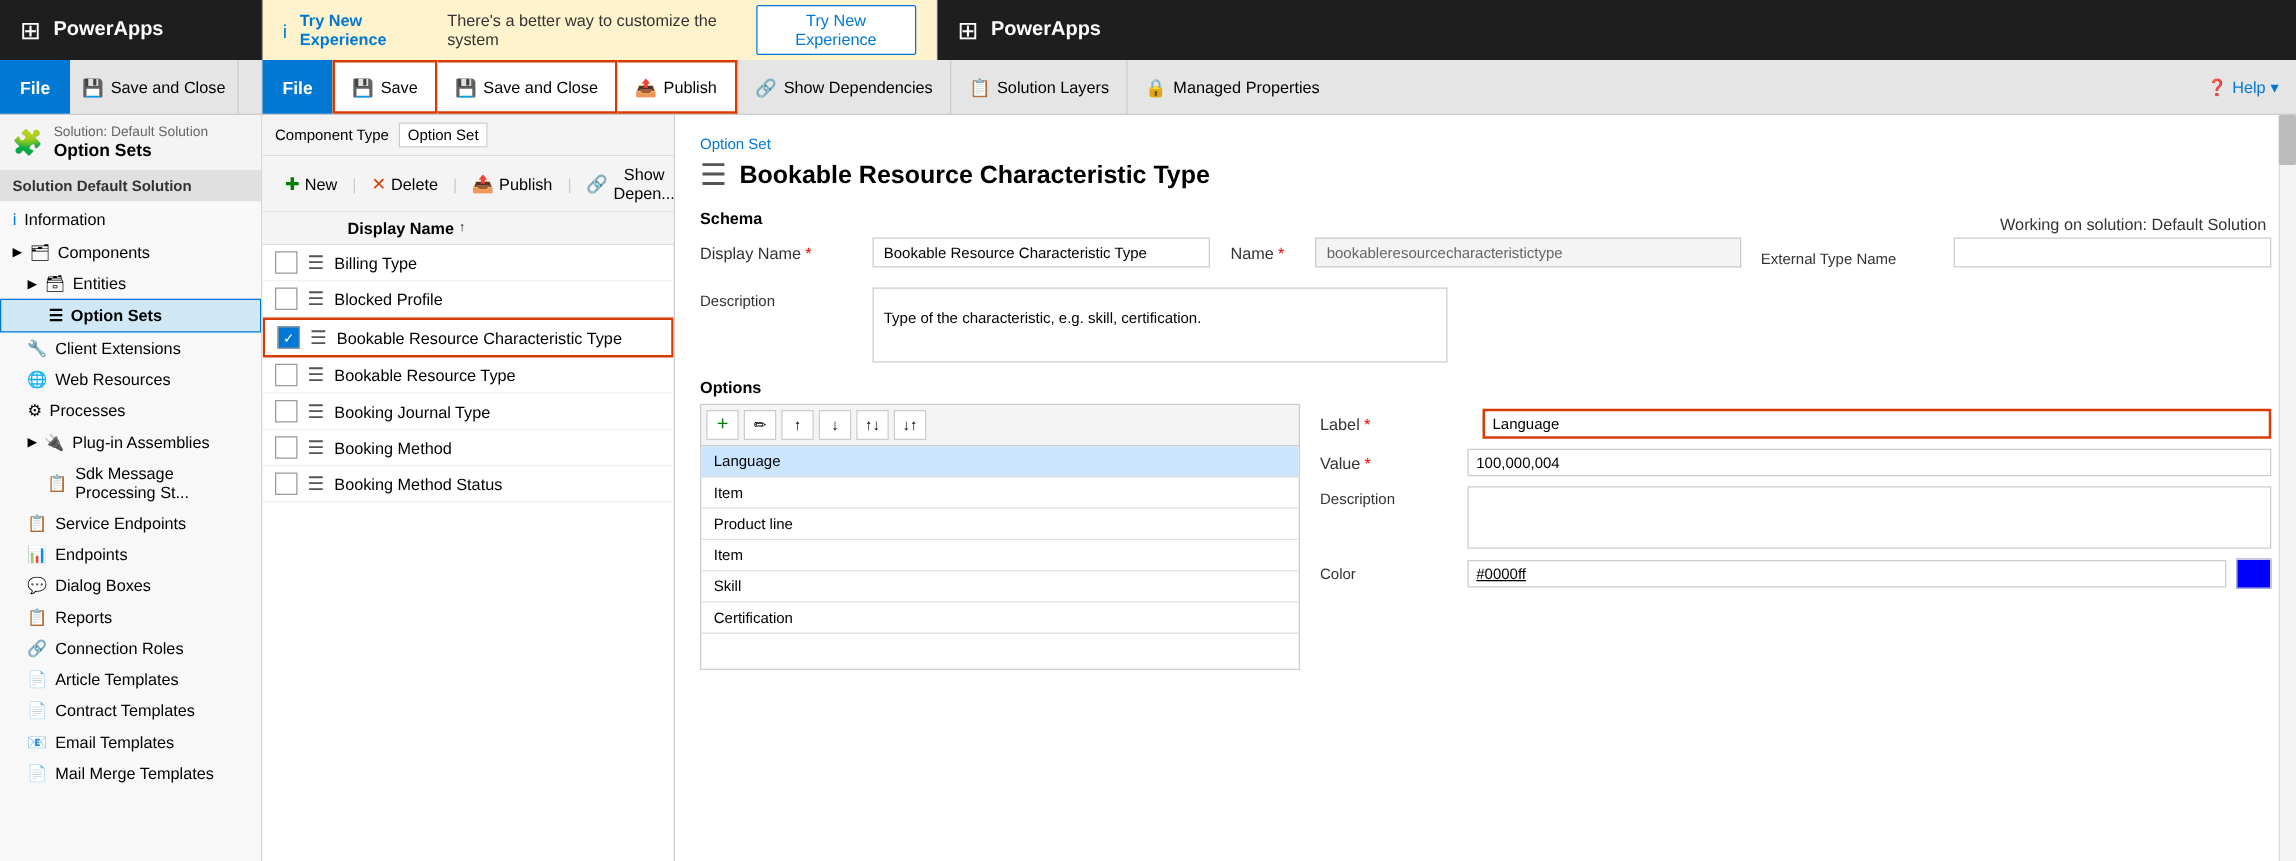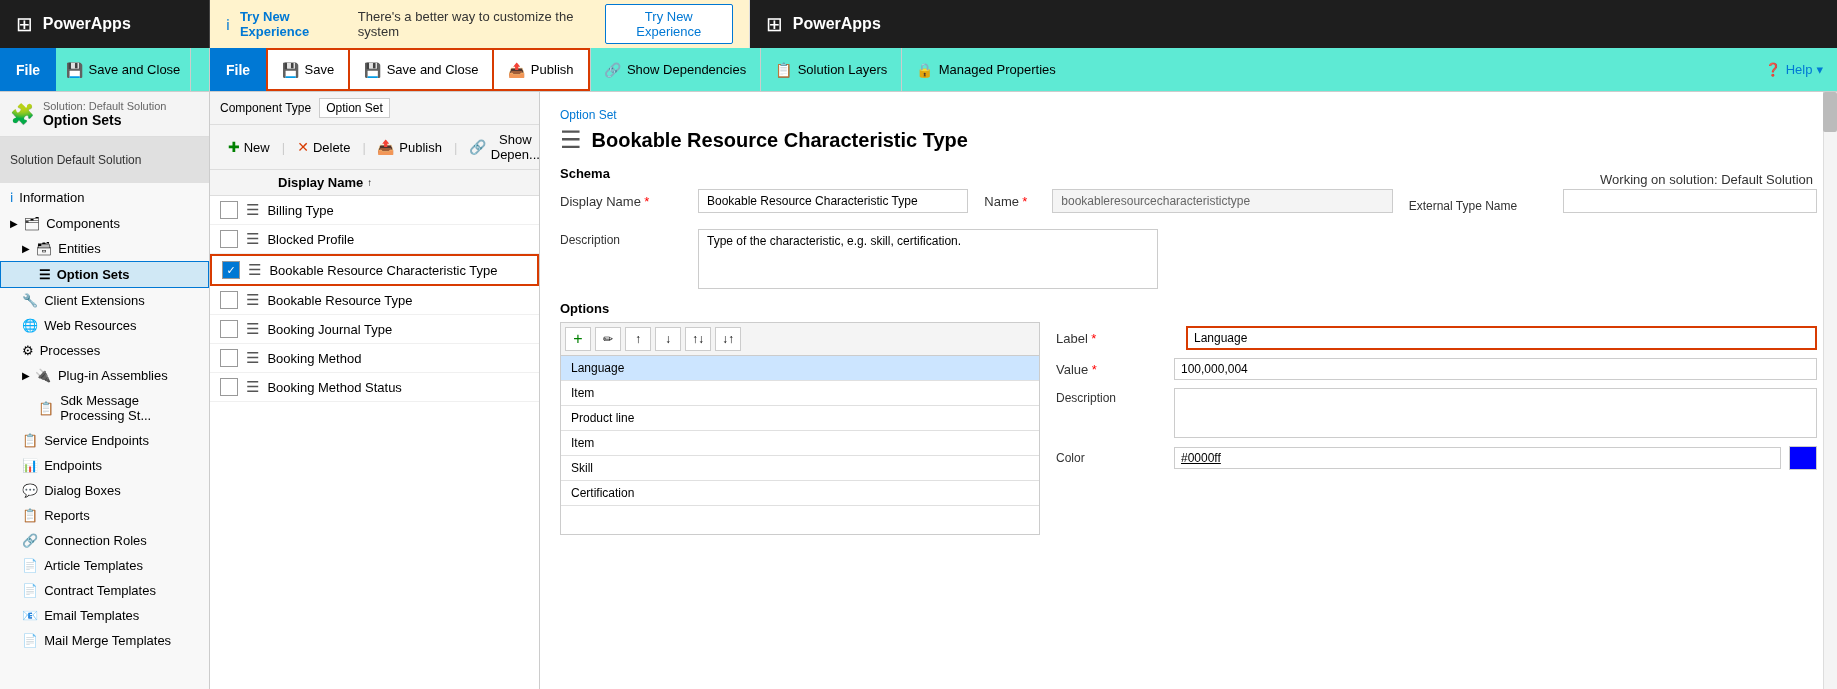--- a/index.html
+++ b/index.html
@@ -37,21 +37,21 @@
     <span style="font-size:13px;color:#333;">There's a better way to customize the system</span>
     <button style="background:#fff;border:1px solid #0078d4;color:#0078d4;padding:4px 12px;cursor:pointer;font-size:13px;border-radius:2px;margin-left:8px;">Try New Experience</button>
   </div>
 
   <div style="background:#1e1e1e;display:flex;align-items:center;gap:10px;padding:0 16px;flex:1;">
     <span style="color:#fff;font-size:20px;">⊞</span>
     <span style="color:#fff;font-size:16px;font-weight:600;">PowerApps</span>
   </div>
 </div>
 
-<div style="display:flex;align-items:stretch;height:44px;background:#5eead4;border-bottom:1px solid #ccc;flex-shrink:0;">
+<div style="display:flex;align-items:stretch;height:44px;background:#e5e5e5;border-bottom:1px solid #ccc;flex-shrink:0;">
 
   <div style="display:flex;align-items:stretch;width:210px;border-right:1px solid #ccc;">
     <button style="background:#0078d4;color:#fff;padding:0 16px;font-weight:600;font-size:14px;border:none;cursor:pointer;">File</button>
     <button style="display:flex;align-items:center;gap:5px;padding:0 10px;background:transparent;border:none;cursor:pointer;font-size:12px;border-right:1px solid #ccc;">
       <span style="font-size:14px;">💾</span>
       <span>Save and Close</span>
     </button>
   </div>
 
   <div style="display:flex;align-items:stretch;flex:1;">
@@ -94,21 +94,21 @@
   <div style="width:210px;background:#f8f8f8;border-right:1px solid #ccc;display:flex;flex-direction:column;overflow:hidden;flex-shrink:0;">
 
     <div style="background:#f4f4f4;padding:8px 10px;border-bottom:1px solid #ddd;display:flex;align-items:center;gap:8px;">
       <span style="font-size:20px;">🧩</span>
       <div>
         <div style="font-size:11px;color:#666;">Solution: Default Solution</div>
         <div style="font-size:14px;font-weight:700;">Option Sets</div>
       </div>
     </div>
 
-    <div style="background:#e0e0e0;padding:16px 10px;font-weight:400;font-size:12px;color:#333;">Solution Default Solution</div>
+    <div style="background:#e0e0e0;padding:5px 10px;font-weight:700;font-size:12px;color:#333;">Solution Default Solution</div>
 
     <div style="overflow-y:auto;flex:1;">
       <div style="display:flex;align-items:center;gap:6px;padding:5px 10px;cursor:pointer;font-size:12px;">
         <span style="font-size:13px;color:#0078d4;">ℹ</span>
         <span>Information</span>
       </div>
       <div style="display:flex;align-items:center;gap:6px;padding:5px 10px;cursor:pointer;font-size:12px;">
         <span style="font-size:10px;">▶</span>
         <span style="font-size:13px;">🗂</span>
         <span>Components</span>
@@ -292,21 +292,21 @@
         <div style="display:flex;align-items:flex-end;gap:24px;">
           <label style="min-width:130px;font-size:12px;color:#333;">External Type Name</label>
           <input type="text" style="flex: 1 1 0%; border: 1px solid rgb(204, 204, 204); padding: 4px 8px; font-size: 12px;">
         </div>
         <div></div>
 
       </div>
 
       <div style="display:flex;align-items:flex-start;gap:8px;margin-bottom:12px;">
         <label style="min-width:130px;font-size:12px;color:#333;padding-top:4px;">Description</label>
-        <textarea style="flex: 1 1 0%; max-width: 460px; border: 1px solid rgb(204, 204, 204); padding: 4px 8px; font-size: 12px; height: 60px; resize: none;">Type of the characteristic, e.g. skill, certification.</textarea>
+        <textarea style="flex: 1 1 0%; max-width: 460px; border: 1px solid rgb(204, 204, 204); padding: 16px 8px; font-size: 12px; height: 60px; resize: none;">Type of the characteristic, e.g. skill, certification.</textarea>
       </div>
 
       <div>
         <div style="font-weight:700;font-size:13px;margin-bottom:6px;">Options</div>
 
         <div style="display:flex;gap:16px;">
 
           <div style="flex:0 0 480px;">
 
             <div style="display:flex;align-items:center;gap:4px;padding:4px;background:#f4f4f4;border:1px solid #ccc;border-bottom:none;">

